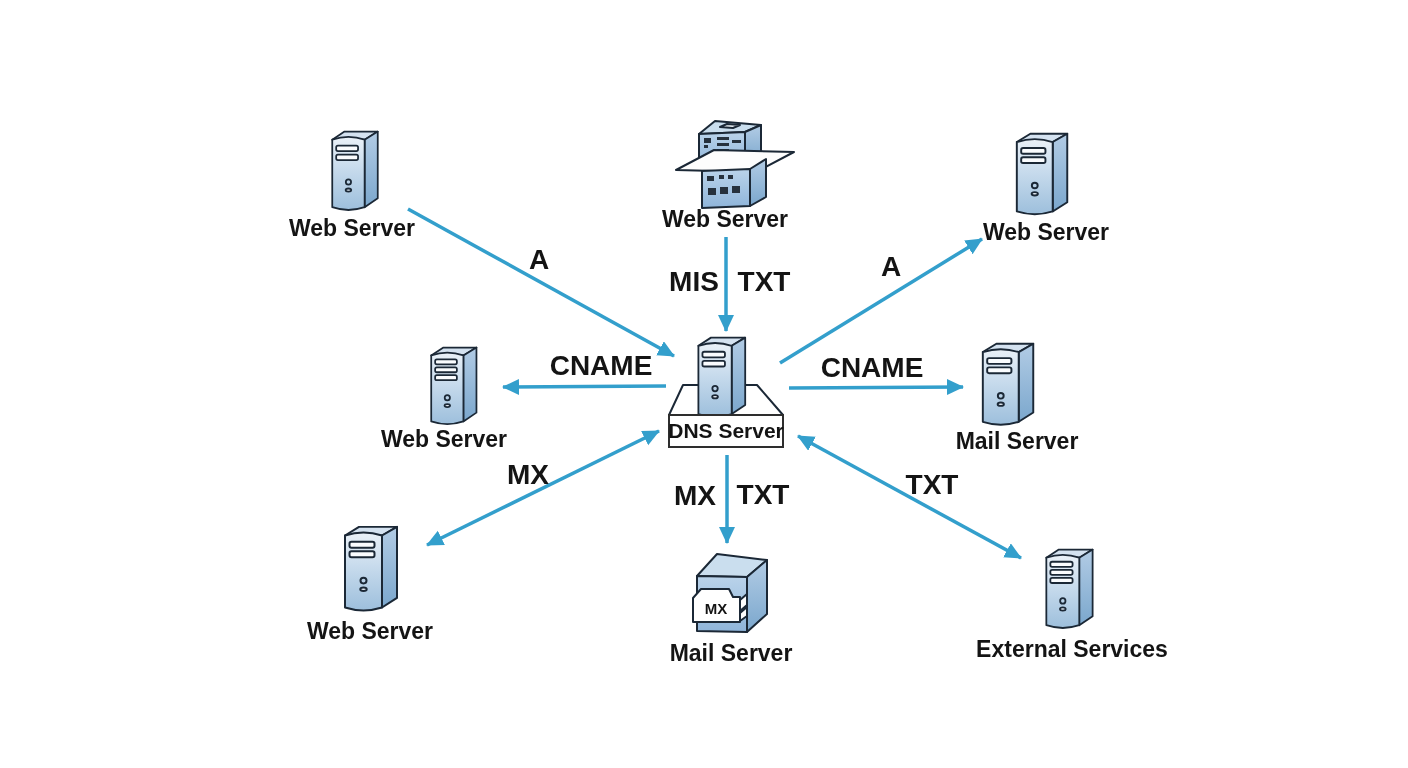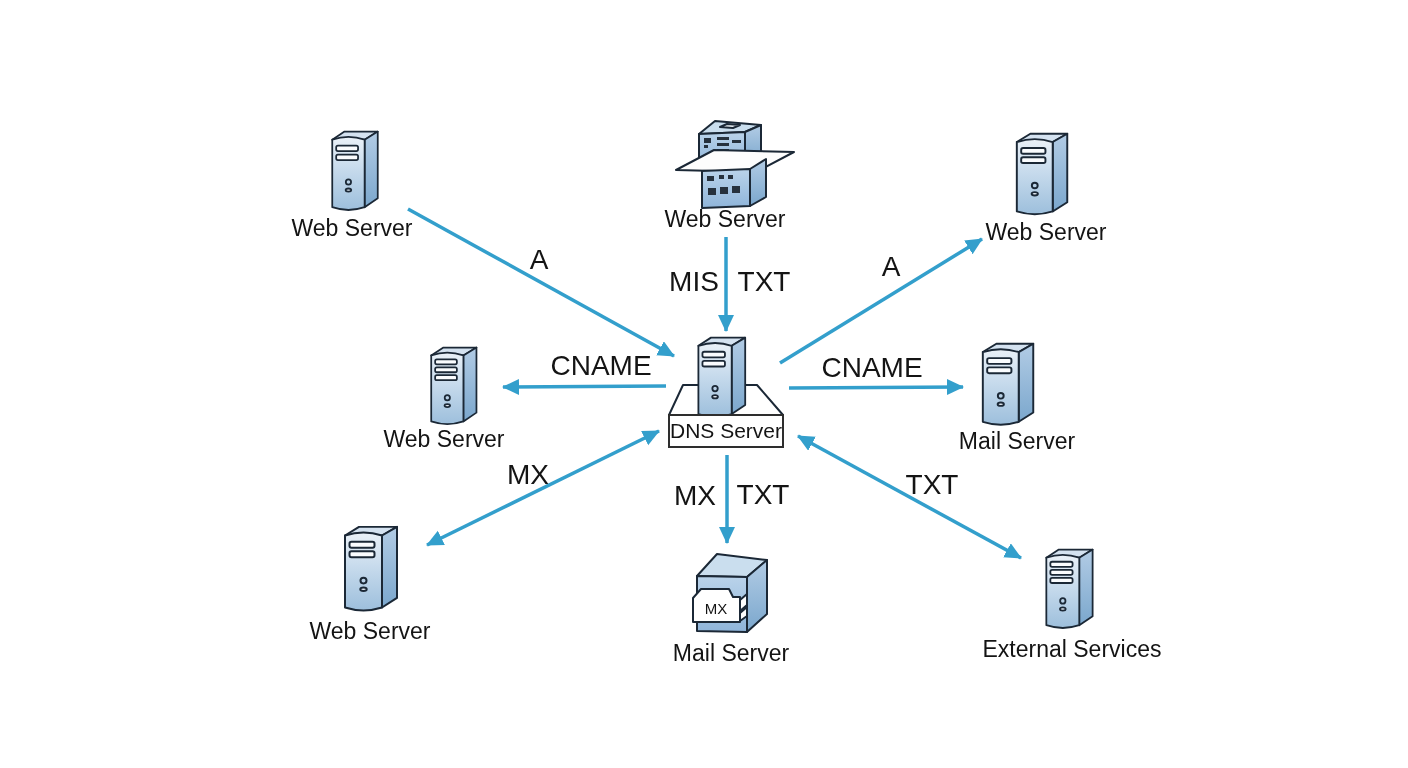--- a/index.html
+++ b/index.html
@@ -3,20 +3,21 @@
 <meta charset="utf-8">
 <style>
   html, body { margin: 0; padding: 0; background: #ffffff; }
   .canvas {
     position: relative;
     width: 1196px;
     height: 768px;
     background: #ffffff;
     overflow: hidden;
     font-family: "Liberation Sans", sans-serif;
+    font-weight: bold;
   }
   svg { display: block; }
   text {
     font-family: "Liberation Sans", sans-serif;
     fill: #141414;
   }
   .node-label { font-size: 23px; }
   .edge-label { font-size: 28px; }
   .plaque-label { font-size: 21px; }
   .badge-label { font-size: 15px; }

